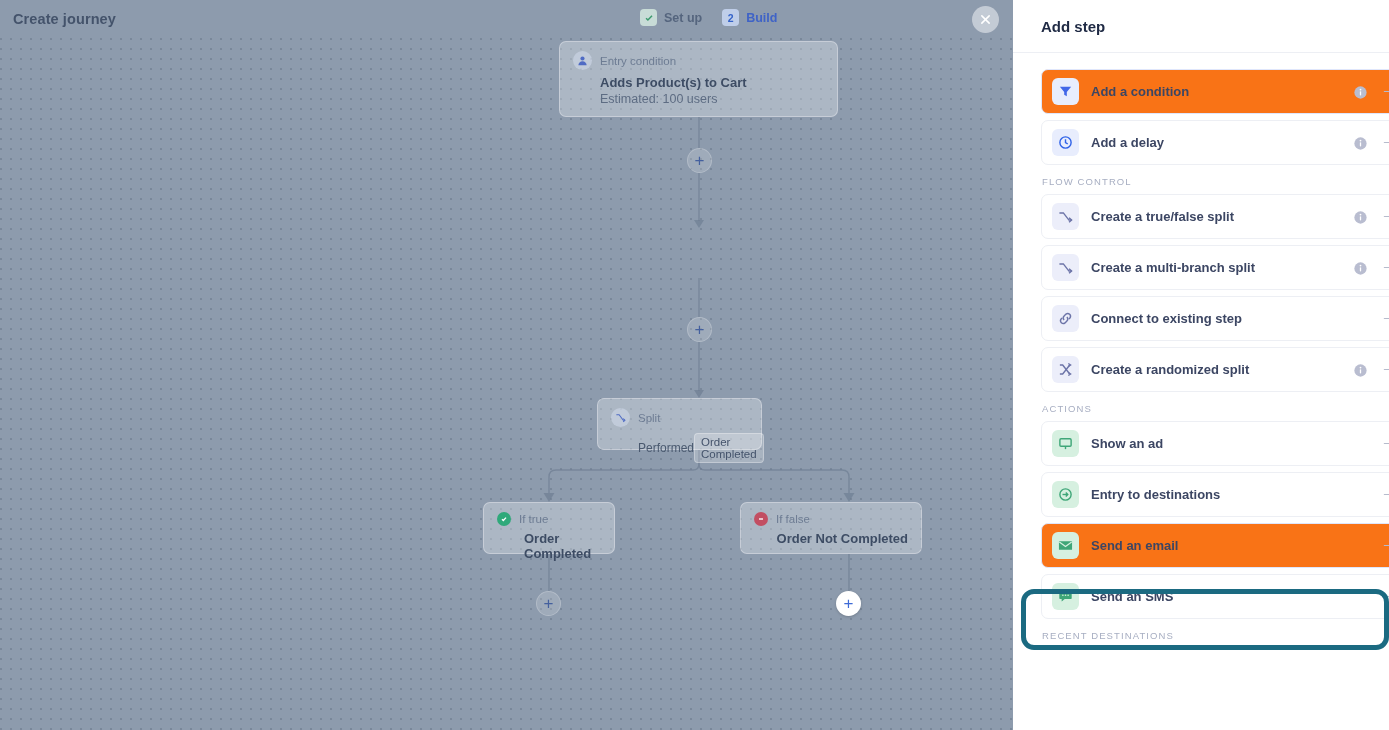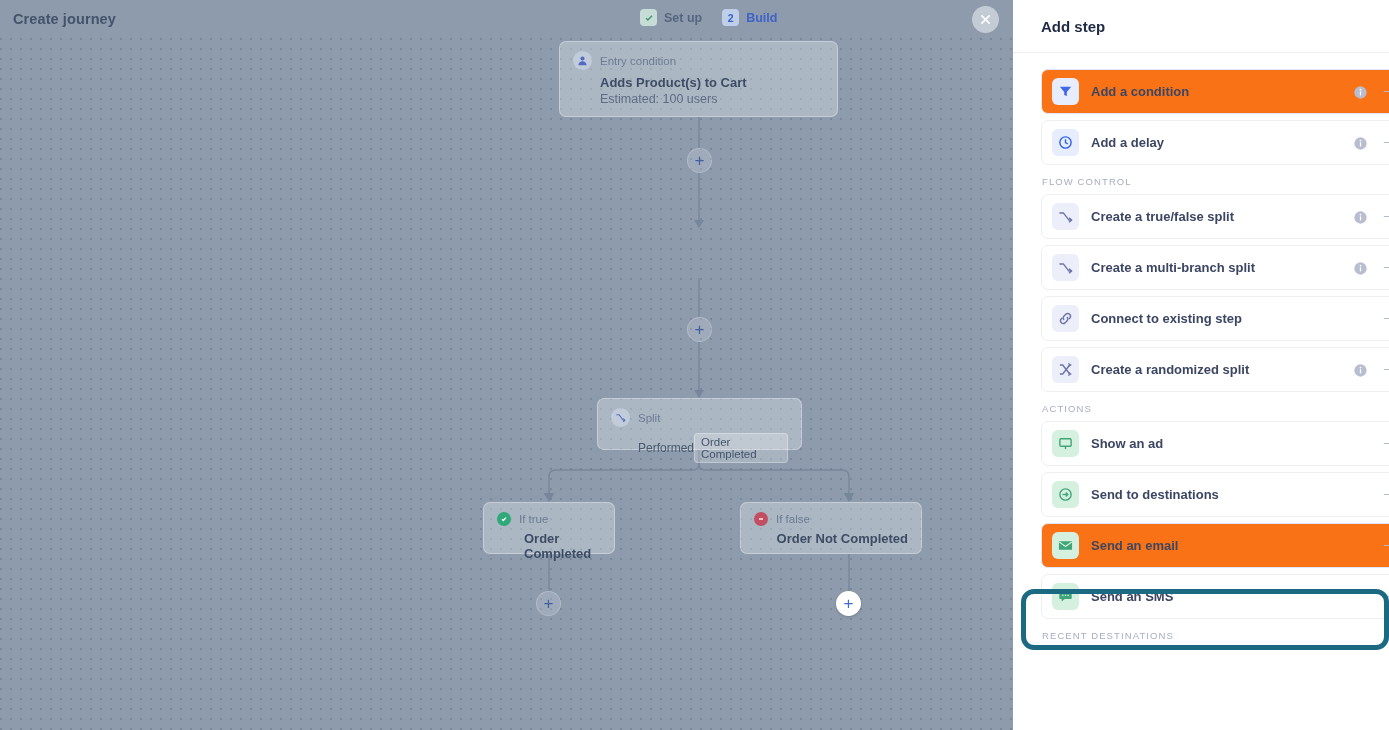--- a/index.html
+++ b/index.html
@@ -88,21 +88,21 @@
   .node-line .txt { font-size: 12px; color: #4a596f; }
   .chip {
     font-size: 11.5px; color: #44536b;
     background: rgba(255,255,255,.24);
     border: 1px solid rgba(255,255,255,.30);
     border-radius: 4px; padding: 2px 6px;
   }
 
   #node-entry { left: 559px; top: 41px; width: 279px; height: 76px; }
   #node-wait  { left: 633px; top: 228px; width: 132px; height: 50px; }
-  #node-split { left: 597px; top: 398px; width: 205px; height: 52px; }
+  #node-split { left: 597px; top: 398px; width: 165px; height: 52px; }
   #node-true  { left: 483px; top: 502px; width: 132px; height: 52px; }
   #node-false { left: 740px; top: 502px; width: 182px; height: 52px; }
   #node-true .node-main, #node-false .node-main { margin-left: 27px; }
   #node-false .node-main { text-align: right; margin-left: 0; }
 
   .st-ic { width: 14px; height: 14px; border-radius: 50%; flex: 0 0 auto;
            display:flex; align-items:center; justify-content:center; }
   .st-true  { background: #2fa97a; }
   .st-false { background: #c24e62; }
   .st-ic svg { width: 8px; height: 8px; }
@@ -407,21 +407,21 @@
             </svg></span>
         </div>
         <div class="row">
           <span class="row-ic ic-green">
             <svg viewBox="0 0 16 16" fill="none" stroke="#3fa678" stroke-width="1.5">
               <circle cx="8" cy="8" r="6"></circle>
               <path d="M4.8 8h5.2"></path>
               <path d="M8.3 5.9L10.4 8l-2.1 2.1"></path>
             </svg>
           </span>
-          <span class="row-label">Send to destinations</span>
+          <span class="row-label">Entry to destinations</span>
           <span class="arrow-ic"><svg viewBox="0 0 16 16" fill="none" stroke="#b6bbcc" stroke-width="1.3" stroke-linecap="round" stroke-linejoin="round">
               <path d="M2.5 8h11"></path>
               <path d="M9.6 4.2L13.5 8l-3.9 3.8"></path>
             </svg></span>
         </div>
         <div class="row sel">
           <span class="row-ic ic-green">
             <svg viewBox="0 0 16 16" fill="#3fa678">
               <path d="M1.6 3.4h12.8a.6.6 0 0 1 .6.6v8a.6.6 0 0 1-.6.6H1.6a.6.6 0 0 1-.6-.6V4a.6.6 0 0 1 .6-.6z"></path>
               <path d="M1.4 4.2L8 9l6.6-4.8" stroke="#d6f0e0" stroke-width="1.3" fill="none"></path>

